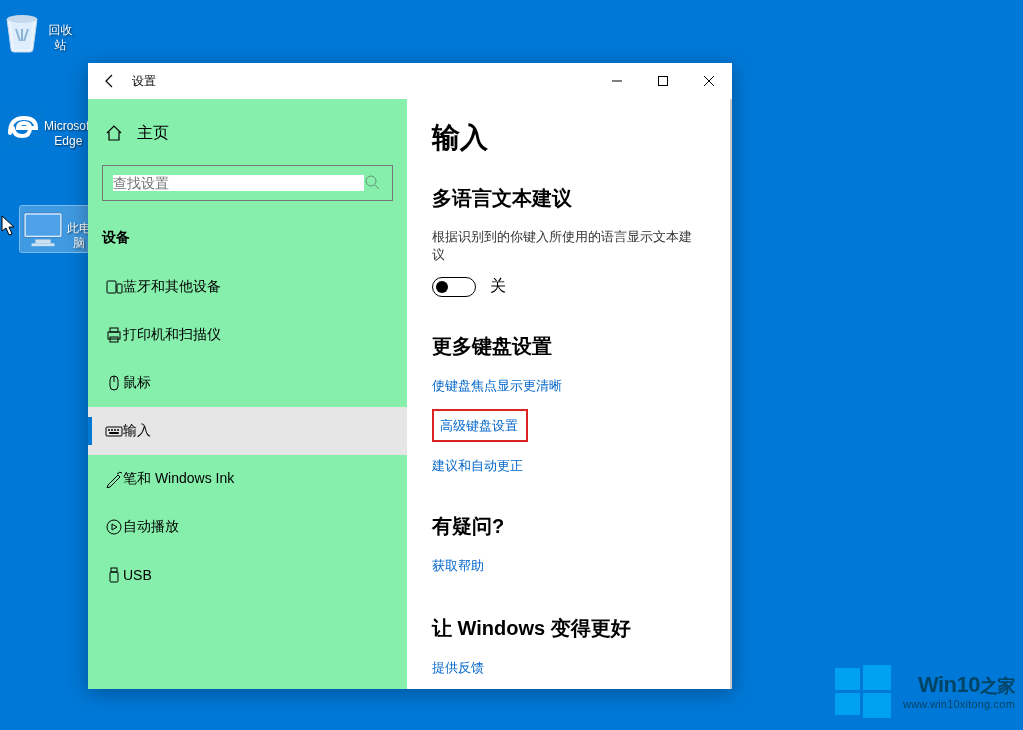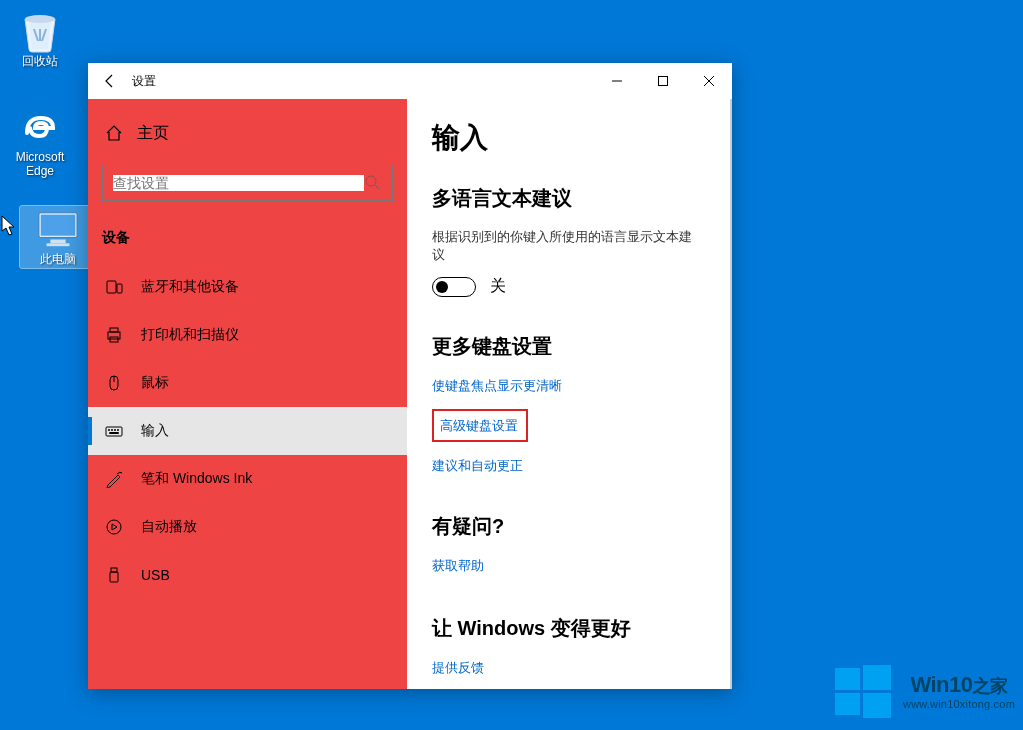--- a/index.html
+++ b/index.html
@@ -1,63 +1,63 @@
 <!DOCTYPE html>
 <html><head>
 <meta charset="utf-8">
 <style>
 * { margin:0; padding:0; box-sizing:border-box; font-family: "Segoe UI","Microsoft YaHei", sans-serif; }
 body { width:1023px; height:730px; background:#0078d7; overflow:hidden; position:relative; }
 
 
-.desktop-icon { position:absolute; width:76px; display:flex; flex-direction:column; align-items:center; cursor:pointer; }
+.desktop-icon { position:absolute; width:76px; display:flex; align-items:flex-end; cursor:pointer; }
 .desktop-icon .icon-box { width:42px; height:42px; display:flex; align-items:center; justify-content:center; }
 .desktop-icon .label { color:#fff; font-size:12px; text-align:center; margin-top:2px; text-shadow:1px 1px 2px rgba(0,0,0,0.6); line-height:1.2; }
 .selected { background:rgba(255,255,255,0.25); outline:1px solid rgba(255,255,255,0.5); border-radius:2px; padding:2px; }
 
 
 .cursor { position:absolute; left:1px; top:215px; width:17px; height:22px; z-index:5000; }
 
 
 .settings-window { position:absolute; left:88px; top:63px; width:644px; height:626px; background:#fff; display:flex; flex-direction:column; box-shadow:0 4px 20px rgba(0,0,0,0.3); }
 .titlebar { height:36px; display:flex; align-items:center; }
 .tb-back { width:44px; height:36px; display:flex; align-items:center; justify-content:center; }
 .tb-title { font-size:12px; color:#000; flex:1; }
 .tb-btns { display:flex; }
 .tb-btn { width:46px; height:36px; display:flex; align-items:center; justify-content:center; }
 
 .body-split { flex:1; display:flex; overflow:hidden; }
-.sidebar { width:319px; background:#ef4444; padding:14px 14px 0 14px; display:flex; flex-direction:column; }
+.sidebar { width:319px; background:#86efac; padding:14px 14px 0 14px; display:flex; flex-direction:column; }
 .home-row { display:flex; align-items:center; height:40px; gap:14px; padding-left:3px; cursor:pointer; }
 .search-box { margin-top:12px; height:36px; border:1px solid #777; display:flex; align-items:center; padding:0 10px; }
 .search-box input { flex:1; border:none; outline:none; font-size:14px; color:#666; }
 .search-box .sicon { width:18px; height:18px; opacity:0.6; }
 .section-label { margin-top:28px; font-size:14px; font-weight:600; color:#000; }
 .nav-list { margin-top:16px; margin-left:-14px; margin-right:-14px; }
-.nav-item { height:48px; display:flex; align-items:center; gap:18px; padding:0 17px; cursor:pointer; font-size:14px; color:#000; }
+.nav-item { height:48px; display:flex; align-items:center; padding:0 17px; cursor:pointer; font-size:14px; color:#000; }
 .nav-item.active { background:#e6e6e6; position:relative; }
 .nav-item.active::before { content:""; position:absolute; left:0; top:10px; bottom:10px; width:4px; background:#0078d4; }
 .nav-icon { width:18px; height:18px; display:flex; align-items:center; justify-content:center; color:#000; }
 
 .content { flex:1; padding:20px 34px 0 24px; overflow:hidden; position:relative; border-left:1px solid #fff; }
 .content::before { content:""; position:absolute; right:0; top:0; bottom:0; width:2px; background:#ccc; }
 .h1 { font-size:28px; font-weight:600; color:#000; margin-bottom:28px; }
 .h2 { font-size:20px; font-weight:600; color:#000; margin-top:6px; margin-bottom:16px; }
 .body-text { font-size:13px; color:#333; margin-bottom:12px; }
 .toggle-row { display:flex; align-items:center; gap:14px; margin-bottom:36px; }
 .toggle { width:44px; height:20px; border:1px solid #000; border-radius:10px; position:relative; background:#fff; cursor:pointer; }
 .toggle .knob { position:absolute; left:3px; top:3px; width:12px; height:12px; border-radius:50%; background:#000; }
 .link { color:#0066cc; font-size:13px; cursor:pointer; display:inline-block; margin-bottom:14px; }
 .highlight-box { display:inline-block; border:2px solid #d22; padding:5px 8px 5px 6px; margin-bottom:14px; }
 .highlight-box .link { margin-bottom:0; }
 
 
 .watermark { position:absolute; right:8px; bottom:8px; display:flex; align-items:center; gap:10px; z-index:9000; }
 .win-logo { width:62px; height:62px; }
-.wm-text { display:flex; flex-direction:column; align-items:center; }
+.wm-text { display:flex; flex-direction:column; align-items:flex-end; }
 .wm-title { font-size:22px; font-weight:700; color:#046; letter-spacing:-0.5px; }
 .wm-title .zhijia { font-size:18px; font-weight:600; }
 .wm-url { font-size:11px; color:#046; letter-spacing:0.2px; }
 
 svg { display:block; }
 </style>
 </head>
 <body>
 
 <div class="desktop-icon" style="left:2px; top:10px;">

